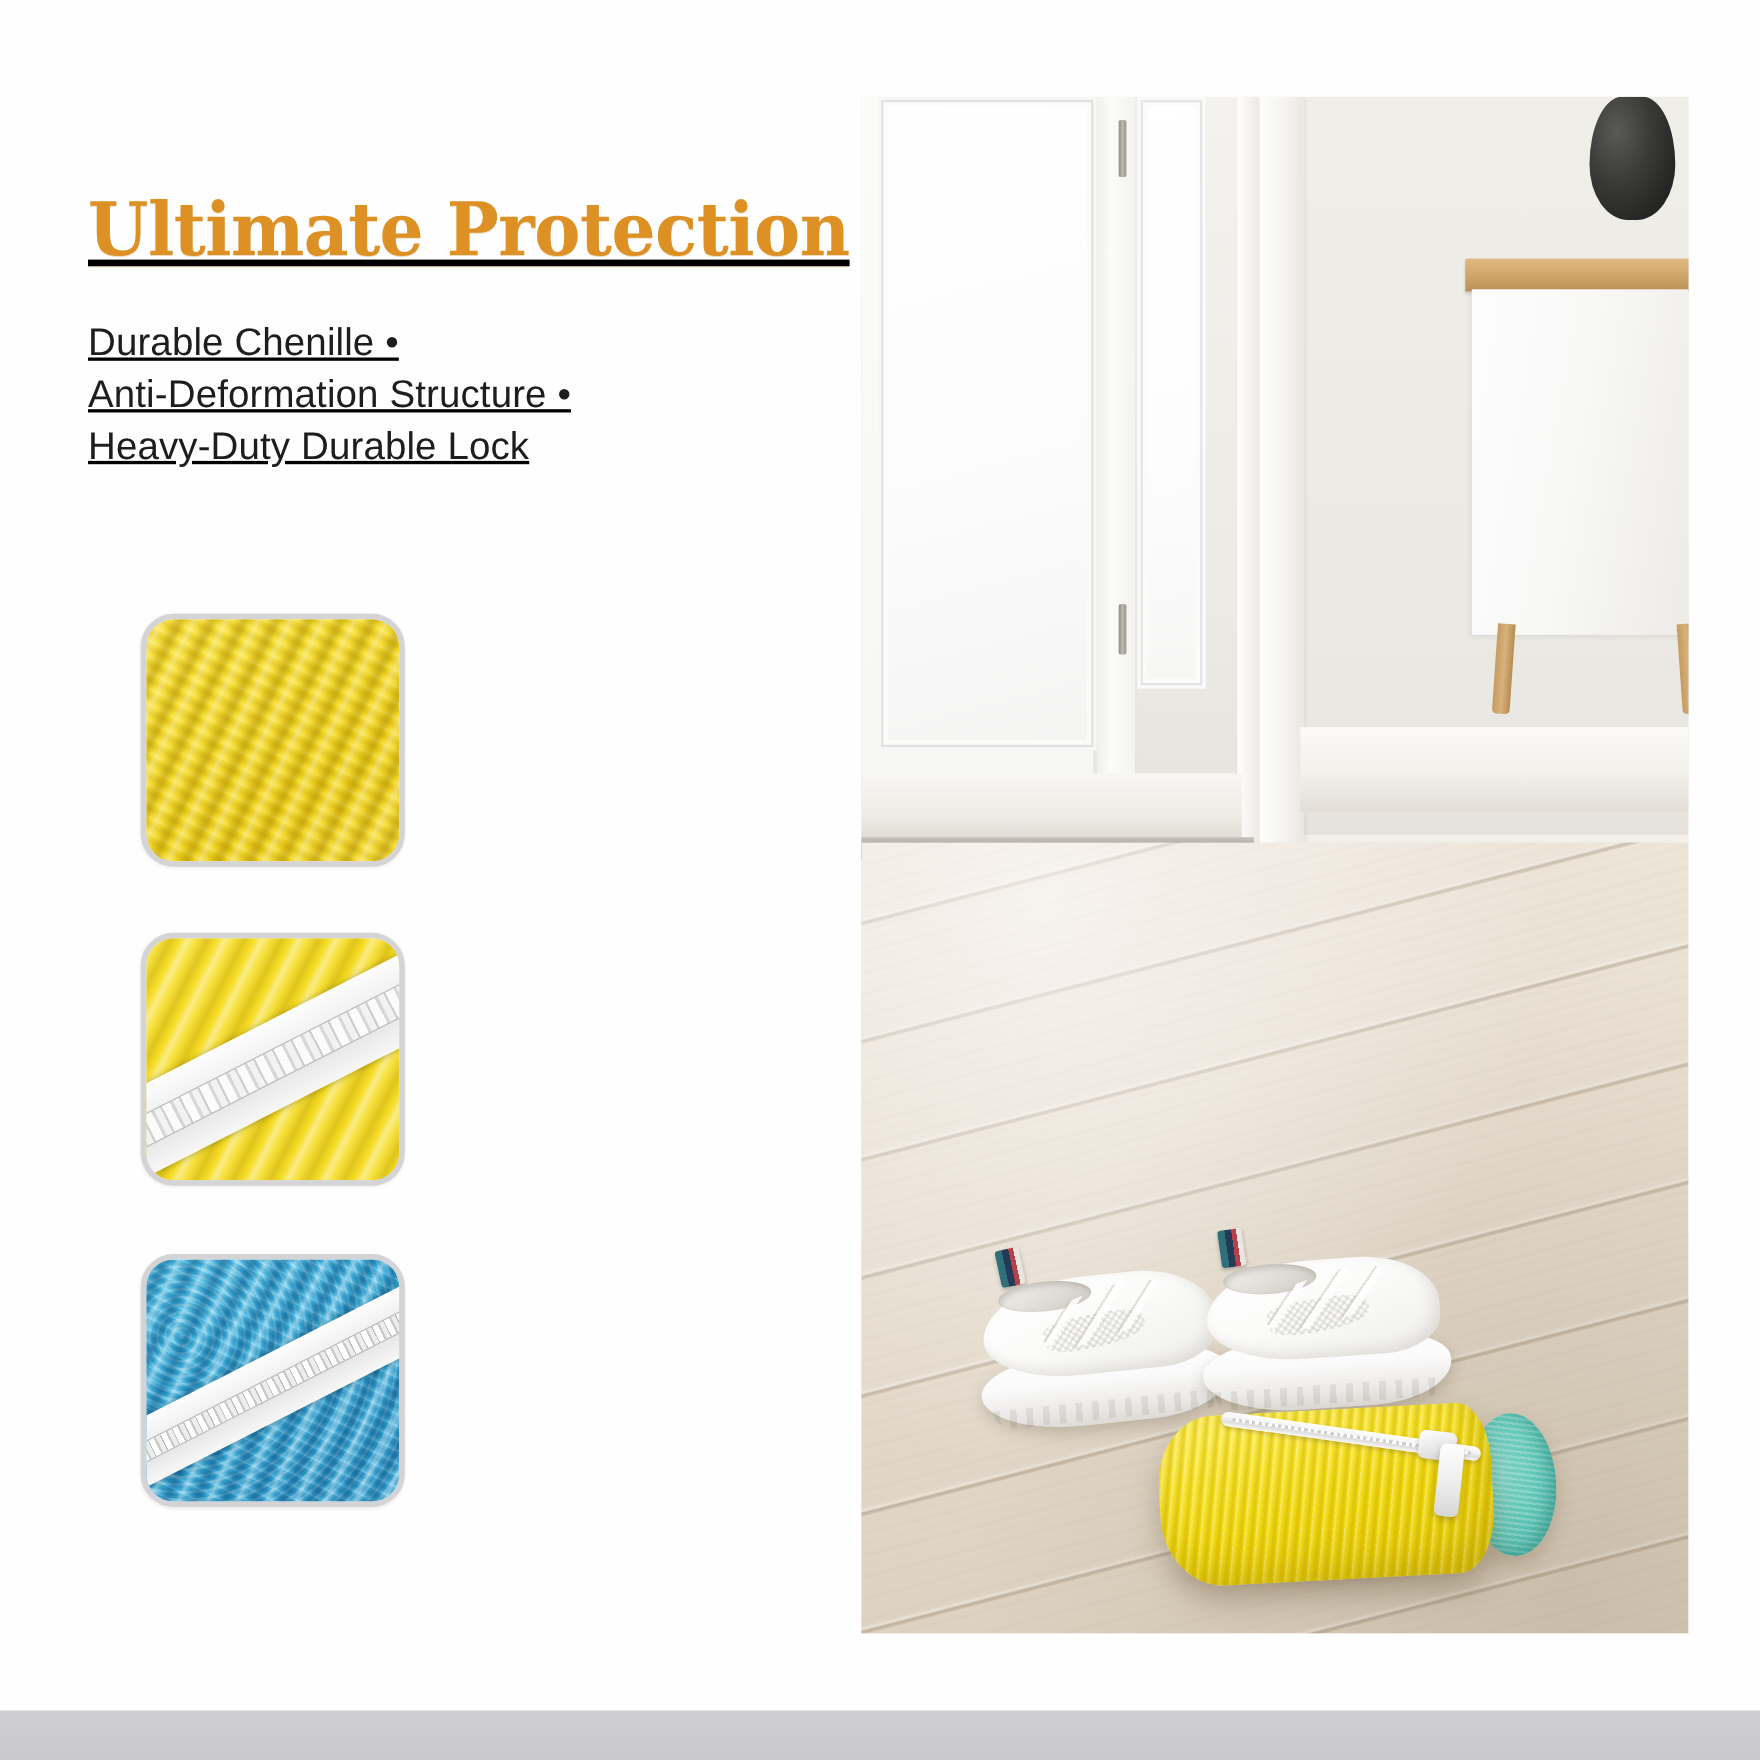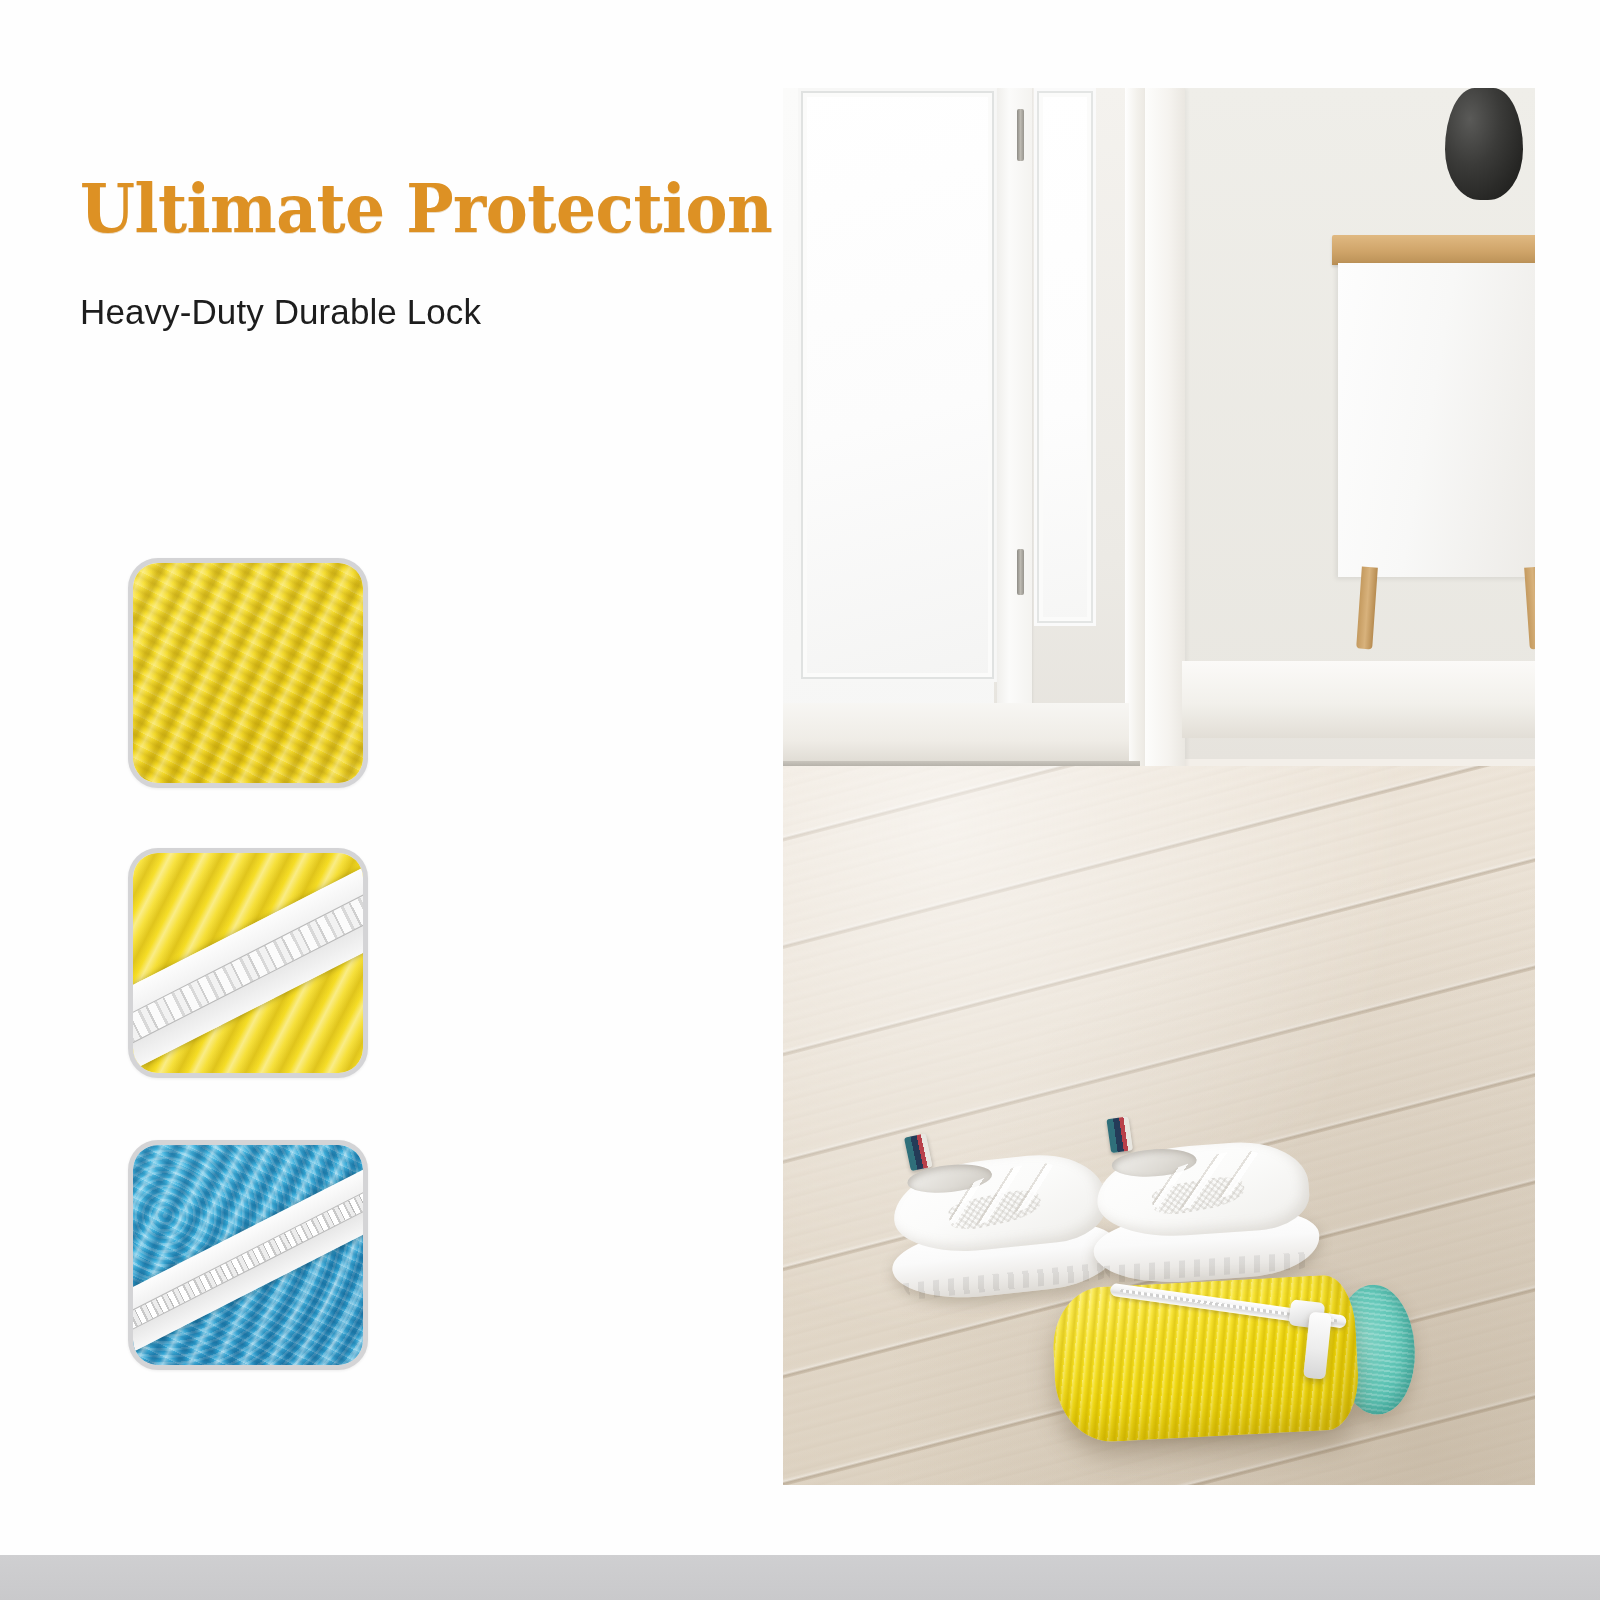--- a/index.html
+++ b/index.html
@@ -6,21 +6,21 @@
   body{
     width:1600px;height:1600px;
     background:#ffffff;
     font-family:"Liberation Sans", sans-serif;
     overflow:hidden;
     position:relative;
   }
   .page{position:absolute;inset:0;background:#fefefe;}
 
   
-  .copy{position:absolute;left:80px;top:175px;width:690px;}
+  .copy{position:absolute;left:80px;top:175px;width:690px;text-decoration:underline;}
   .headline{
     font-family:"DejaVu Serif","Liberation Serif",serif;
     font-weight:700;
     font-size:67px;
     line-height:1.0;
     letter-spacing:-0.5px;
     color:#DD9124;
     margin:0;
     white-space:nowrap;
     transform:scaleX(0.94);
@@ -383,20 +383,22 @@
   }
 </style>
 </head>
 <body>
 
 <div class="page">
 
   <div class="copy">
     <h1 class="headline">Ultimate Protection</h1>
     <div class="bullets">
+      <div class="bullet-line">Durable Chenille •</div>
+      <div class="bullet-line">Anti-Deformation Structure •</div>
       <div class="bullet-line">Heavy-Duty Durable Lock</div>
     </div>
   </div>
 
   <div class="swatch" id="swatch-1">
     <div class="sw-inner">
       <div class="chenille-yellow"></div>
     </div>
   </div>
 

